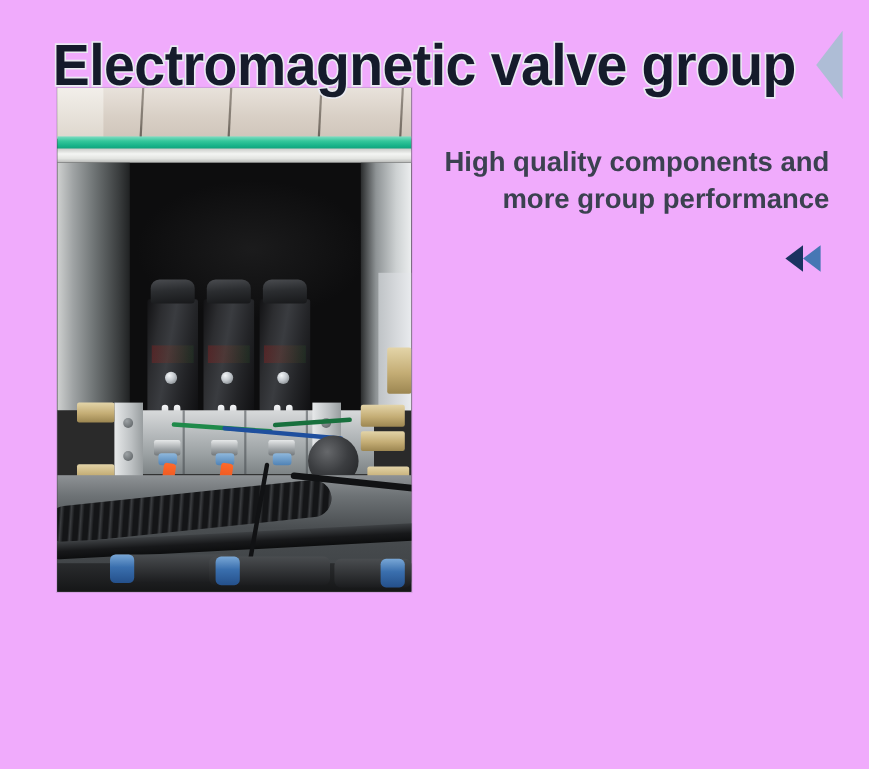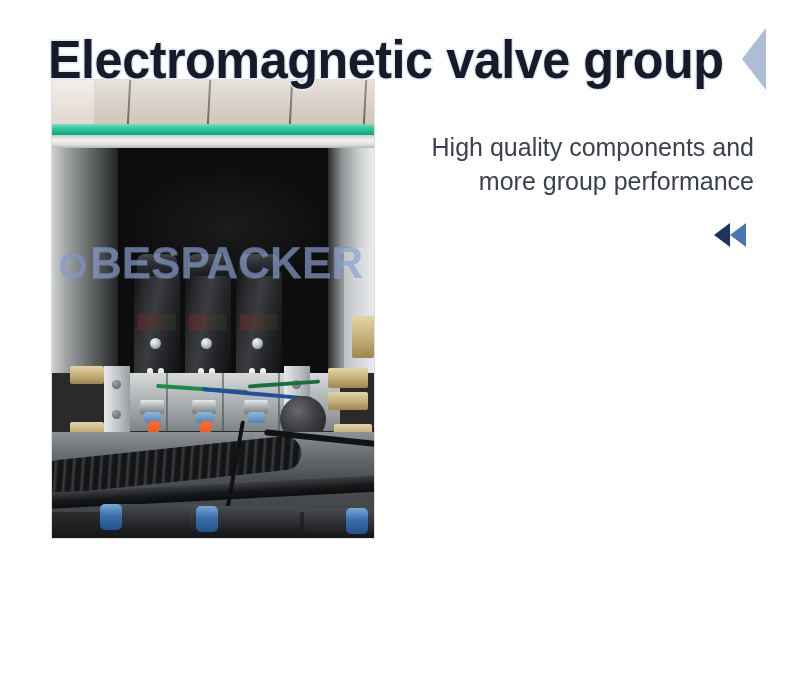--- a/index.html
+++ b/index.html
@@ -13,21 +13,21 @@
     font-family: "Liberation Sans", sans-serif;
     overflow: hidden;
     position: relative;
   }
 
   #banner {
     position: absolute;
     left: 0; top: 0;
     width: 790px;
     height: 699px;
-    background: #ffffff;
+    background: #f0abfc;
   }
 
   
   .title-wedge {
     position: absolute;
     left: 742px;
     top: 28px;
     width: 0;
     height: 0;
     border-top: 31px solid transparent;
@@ -280,21 +280,21 @@
   
   .subtitle {
     position: absolute;
     right: 36px;
     top: 130px;
     width: 420px;
     z-index: 3;
     text-align: right;
     font-size: 25px;
     line-height: 34px;
-    font-weight: normal;
+    font-weight: bold;
     color: #3b4150;
   }
   .subtitle .line { display: block; }
 
   
   .rewind {
     position: absolute;
     left: 714px;
     top: 220px;
     width: 40px;
@@ -419,23 +419,20 @@
       <div class="connector" style="left:48px; top:424px; width:112px">
         <div class="ring" style="left:0"></div>
       </div>
       <div class="connector" style="left:138px; top:426px; width:110px">
         <div class="ring" style="left:6px"></div>
       </div>
       <div class="connector" style="left:252px; top:428px; width:70px">
         <div class="ring" style="left:42px"></div>
       </div>
 
-      <div class="watermark">
-        <span class="wm-mark"></span><span>BESPACKER</span>
-      </div>
 
     </div>
   </div>
 
   <div class="subtitle">
     <span class="line">High quality components and</span>
     <span class="line">more group performance</span>
   </div>
 
   <div class="rewind">

